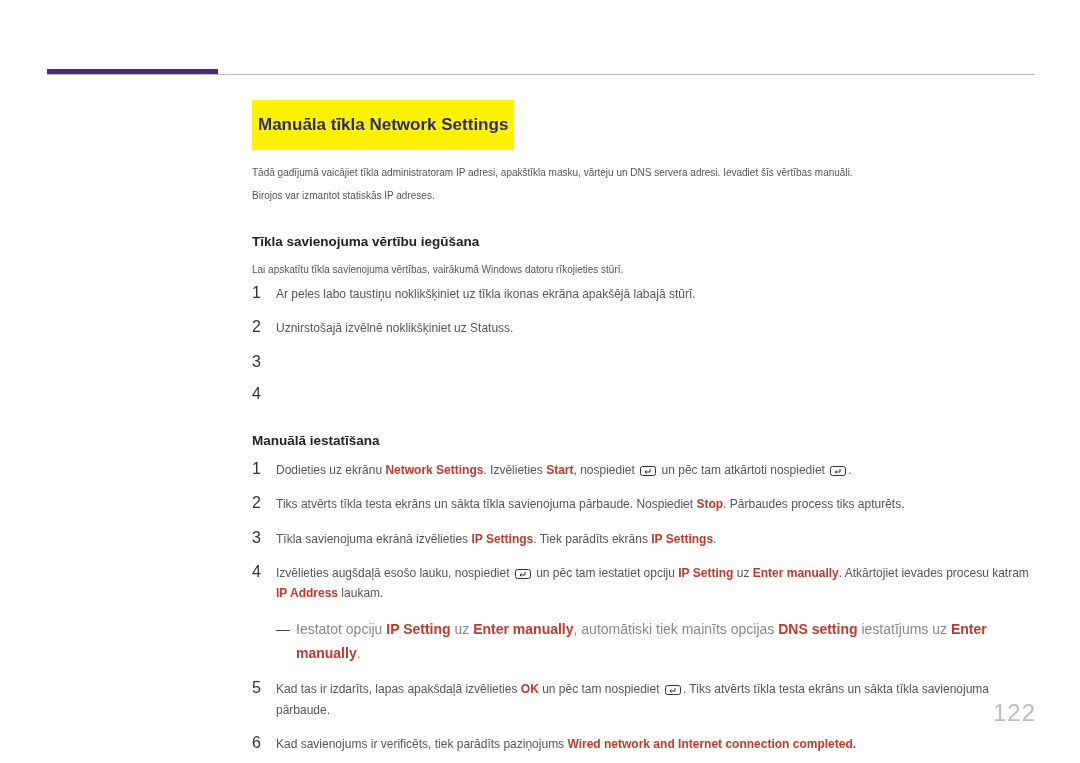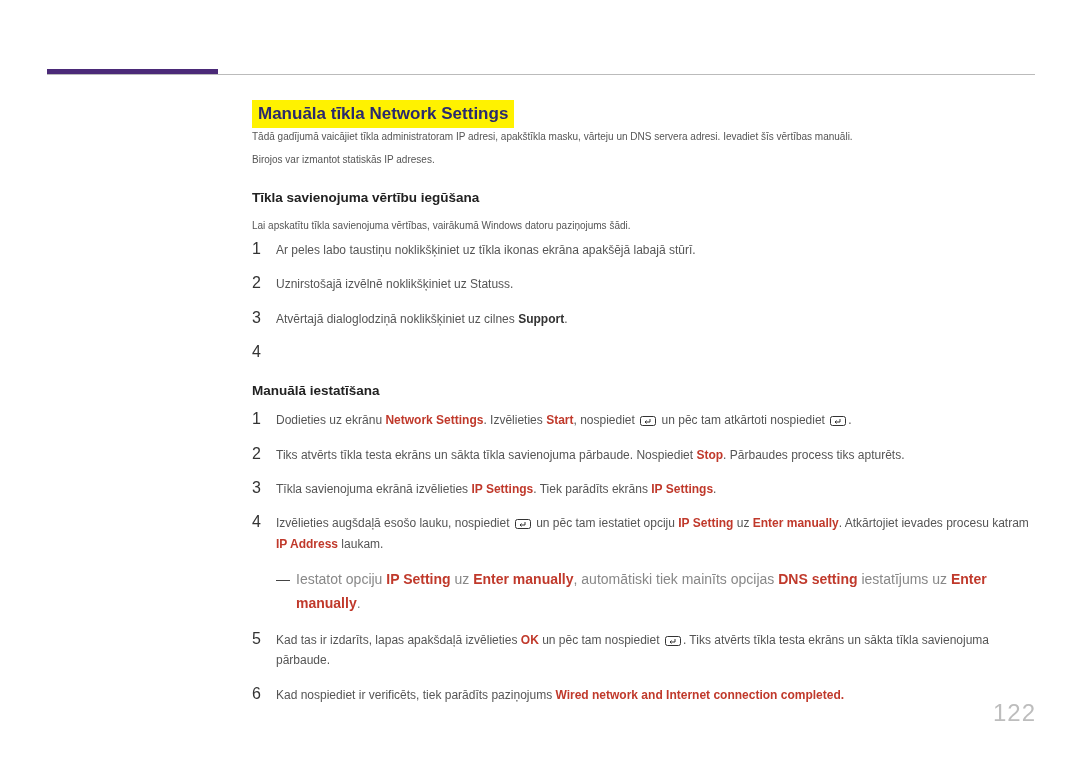--- a/index.html
+++ b/index.html
@@ -31,33 +31,34 @@
     left: 252px;
     top: 100px;
     width: 783px;
   }
   .title {
     display: inline-block;
     background: #fff200;
     color: #2a2a6e;
     font-weight: bold;
     font-size: 17px;
-    padding: 4px 6px;
+    padding: 15px 6px;
+    margin-bottom: 14px;
   }
   .body-text {
     font-size: 10px;
     color: #555;
     line-height: 1.7;
     margin-bottom: 6px;
   }
   .section-title {
     font-weight: bold;
     font-size: 13.5px;
     color: #222;
-    margin-top: 22px;
+    margin-top: 30px;
     margin-bottom: 12px;
   }
   .steps { }
   .step {
     display: flex;
     align-items: baseline;
     margin-bottom: 14px;
   }
   .step-num {
     width: 24px;
@@ -112,37 +113,33 @@
 <div class="hr"></div>
 
 <div class="content">
 
   <div class="title">Manuāla tīkla Network Settings</div>
 
   <div class="body-text">Tādā gadījumā vaicājiet tīkla administratoram IP adresi, apakštīkla masku, vārteju un DNS servera adresi. Ievadiet šīs vērtības manuāli.</div>
   <div class="body-text">Birojos var izmantot statiskās IP adreses.</div>
 
   <div class="section-title">Tīkla savienojuma vērtību iegūšana</div>
-  <div class="body-text">Lai apskatītu tīkla savienojuma vērtības, vairākumā Windows datoru paziņojums šādi.</div>
+  <div class="body-text">Lai apskatītu tīkla savienojuma vērtības, vairākumā Windows datoru rīkojieties stūrī.</div>
 
   <div class="steps">
     <div class="step">
       <div class="step-num">1</div>
       <div class="step-text">Ar peles labo taustiņu noklikšķiniet uz tīkla ikonas ekrāna apakšējā labajā stūrī.</div>
     </div>
     <div class="step">
       <div class="step-num">2</div>
       <div class="step-text">Uznirstošajā izvēlnē noklikšķiniet uz Statuss.</div>
     </div>
     <div class="step">
       <div class="step-num">3</div>
-      <div class="step-text">
-        <span>Atvērtajā dialoglodziņā noklikšķiniet uz cilnes</span>
-        <span> </span><strong>Support</strong><span>.</span>
-      </div>
     </div>
     <div class="step">
       <div class="step-num">4</div>
     </div>
   </div>
 
   <div class="section-title">Manuālā iestatīšana</div>
 
   <div class="steps">
     <div class="step">
@@ -191,20 +188,20 @@
       <div class="step-text">
         <span>Kad tas ir izdarīts, lapas apakšdaļā izvēlieties </span><span class="k">OK</span><span> un pēc tam nospiediet </span><svg class="enter-icon" width="16" height="10" viewBox="0 0 16 10">
             <rect x="0.5" y="0.5" width="15" height="9" rx="2" fill="none" stroke="#333" stroke-width="1"></rect>
             <path d="M10 3 L10 6 L5 6 M6.5 4.5 L5 6 L6.5 7.5" fill="none" stroke="#333" stroke-width="1"></path>
           </svg><span>. Tiks atvērts tīkla testa ekrāns un sākta tīkla savienojuma pārbaude.</span>
       </div>
     </div>
     <div class="step">
       <div class="step-num">6</div>
       <div class="step-text">
-        <span>Kad nospiediet ir verificēts, tiek parādīts paziņojums </span><span class="k">Wired network and Internet connection completed.</span>
+        <span>Kad savienojums ir verificēts, tiek parādīts paziņojums </span><span class="k">Wired network and Internet connection completed.</span>
       </div>
     </div>
   </div>
 
 </div>
 
 <div class="page-num">122</div>
 
 </body></html>

